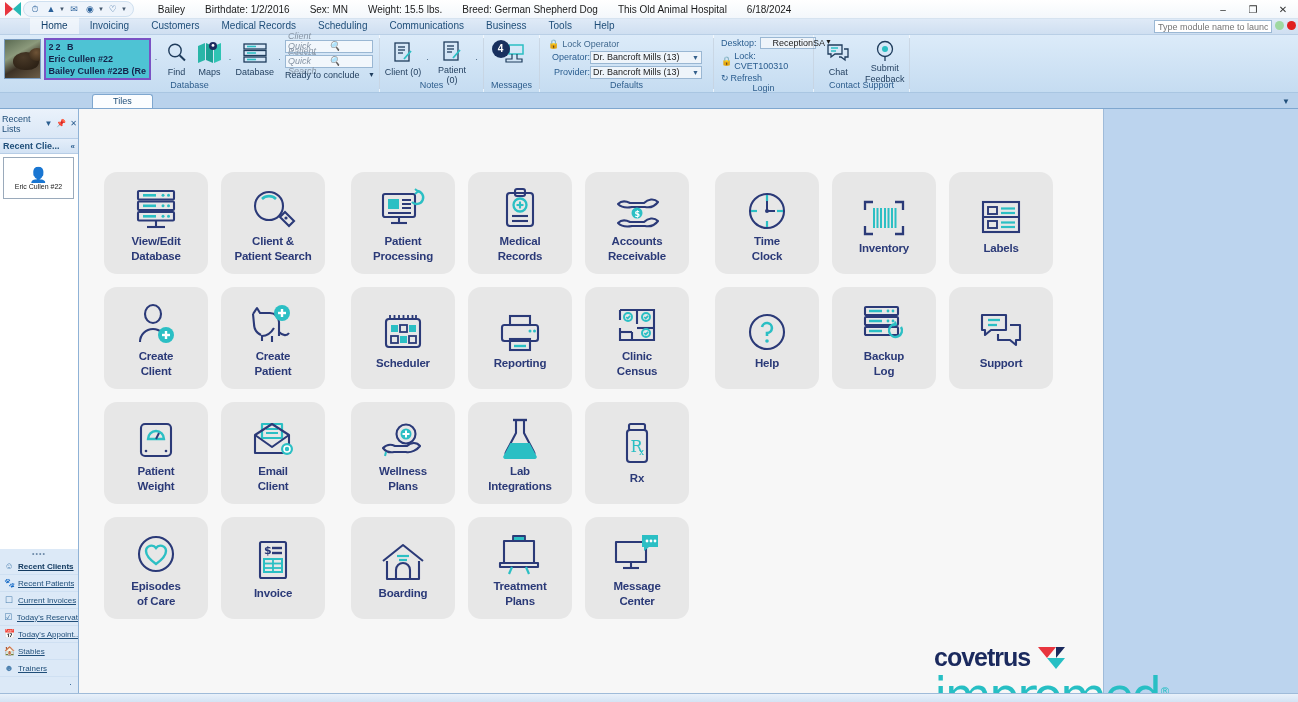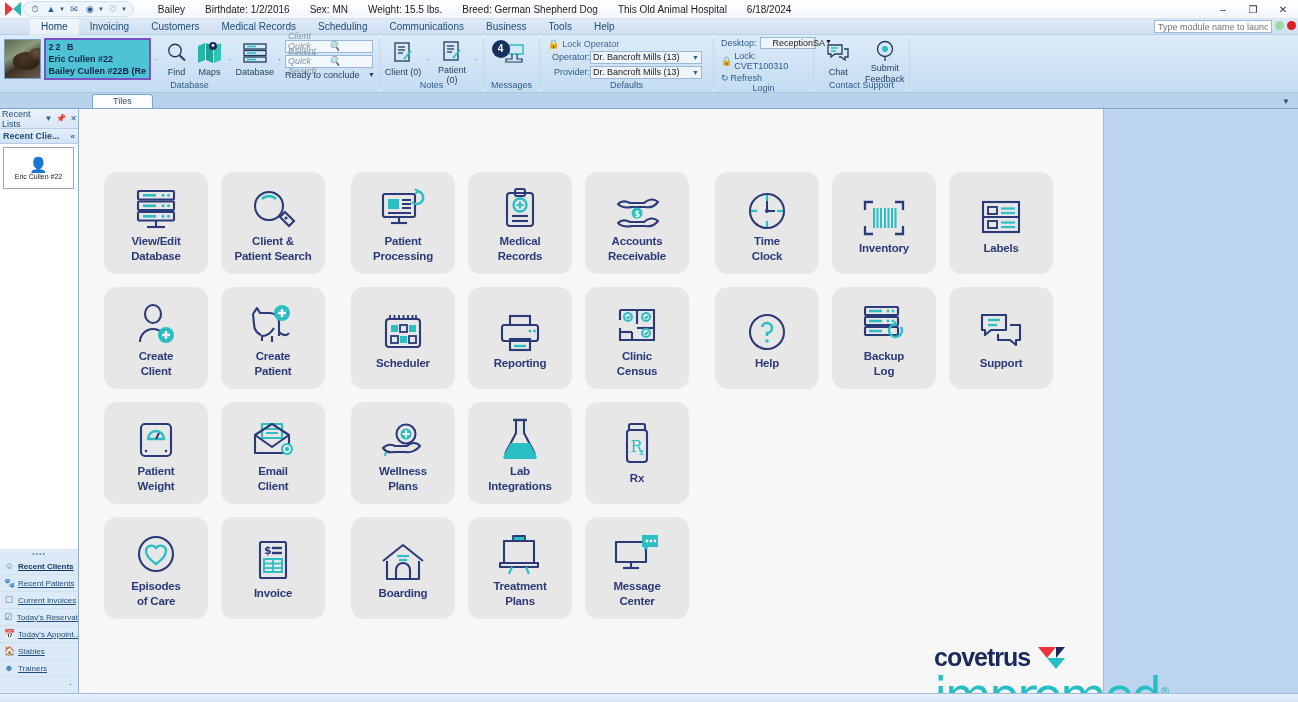--- a/index.html
+++ b/index.html
@@ -66,21 +66,21 @@
     display: flex; align-items: center; justify-content: center;
     font-size: 10px; color: #333;
   }
 
   
   .menubar {
     position: relative;
     height: 16px;
     background: linear-gradient(#dfeaf7, #cfdff1);
     border-bottom: 1px solid #b9cfe6;
-    display: flex; align-items: center;
+    display: flex; align-items: flex-end;
     padding-left: 30px;
   }
   .menu-item {
     font-size: 10px; color: #1f4e79;
     padding: 0 11px; line-height: 16px;
     white-space: nowrap;
   }
   .menu-item.active {
     color: #13406b;
     background: rgba(255,255,255,.55);
@@ -223,21 +223,21 @@
     background: #bcd4ee;
   }
 
   
   .leftdock {
     width: 79px; background: #dce9f7;
     display: flex; flex-direction: column;
     border-right: 1px solid #8fb2d6;
   }
   .dock-head {
-    height: 20px; display: flex; align-items: center;
+    height: 30px; display: flex; align-items: center;
     font-size: 9px; color: #1f4e79;
     background: linear-gradient(#eaf2fb,#dae7f6);
     padding-left: 2px; gap: 2px;
     border-bottom: 1px solid #b7cde6;
   }
   .dock-head .t { flex: 1; }
   .dock-head .ic { font-size: 8px; color: #2a5d8f; padding: 0 1px; }
   .dock-sub {
     height: 15px; display: flex; align-items: center;
     font-size: 9px; font-weight: bold; color: #1f4e79;

